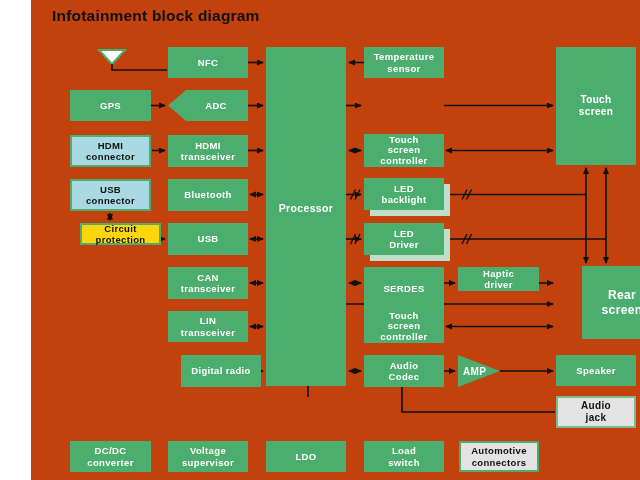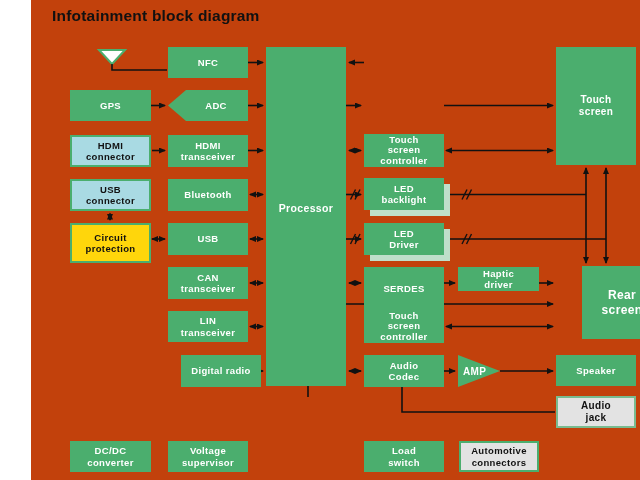--- a/index.html
+++ b/index.html
@@ -101,41 +101,44 @@
       <line x1="431" y1="244" x2="436" y2="234"></line>
       <line x1="435.5" y1="244" x2="440.5" y2="234"></line>
     </g>
   </svg>
 
   <div class="block" style="left:39px;top:90px;width:81px;height:31px">GPS</div>
   <div class="block blue" style="left:39px;top:135px;width:81px;height:32px">HDMI
 connector</div>
   <div class="block blue" style="left:39px;top:179px;width:81px;height:32px">USB
 connector</div>
-  <div class="block yellow" style="left:39px;top:223px;width:81px;height:40px">Circuit
+  <div class="block yellow" style="left:49px;top:223px;width:81px;height:22px">Circuit
 protection</div>
   <div class="block" style="left:39px;top:441px;width:81px;height:31px">DC/DC
 converter</div>
 
   <div class="block" style="left:137px;top:47px;width:80px;height:31px">NFC</div>
   <div class="block adc" style="left:137px;top:90px;width:80px;height:31px">ADC</div>
   <div class="block" style="left:137px;top:135px;width:80px;height:32px">HDMI
 transceiver</div>
   <div class="block" style="left:137px;top:179px;width:80px;height:32px">Bluetooth</div>
   <div class="block" style="left:137px;top:223px;width:80px;height:32px">USB</div>
   <div class="block" style="left:137px;top:267px;width:80px;height:32px">CAN
 transceiver</div>
   <div class="block" style="left:137px;top:311px;width:80px;height:31px">LIN
 transceiver</div>
   <div class="block" style="left:150px;top:355px;width:80px;height:32px">Digital radio</div>
   <div class="block" style="left:137px;top:441px;width:80px;height:31px">Voltage
 supervisor</div>
 
   <div class="block proc" style="left:235px;top:47px;width:80px;height:339px">Processor</div>
+  <div class="block" style="left:235px;top:441px;width:80px;height:31px">LDO</div>
 
+  <div class="block" style="left:333px;top:47px;width:80px;height:31px">Temperature
+sensor</div>
   <div class="block" style="left:333px;top:134px;width:80px;height:33px;line-height:1.1">Touch
 screen
 controller</div>
   <div class="block shadow" style="left:333px;top:178px;width:80px;height:32px">LED
 backlight</div>
   <div class="block shadow" style="left:333px;top:223px;width:80px;height:32px">LED
 Driver</div>
   <div class="block" style="left:333px;top:267px;width:80px;height:44px">SERDES</div>
   <div class="block" style="left:333px;top:310px;width:80px;height:33px;line-height:1.1">Touch
 screen

